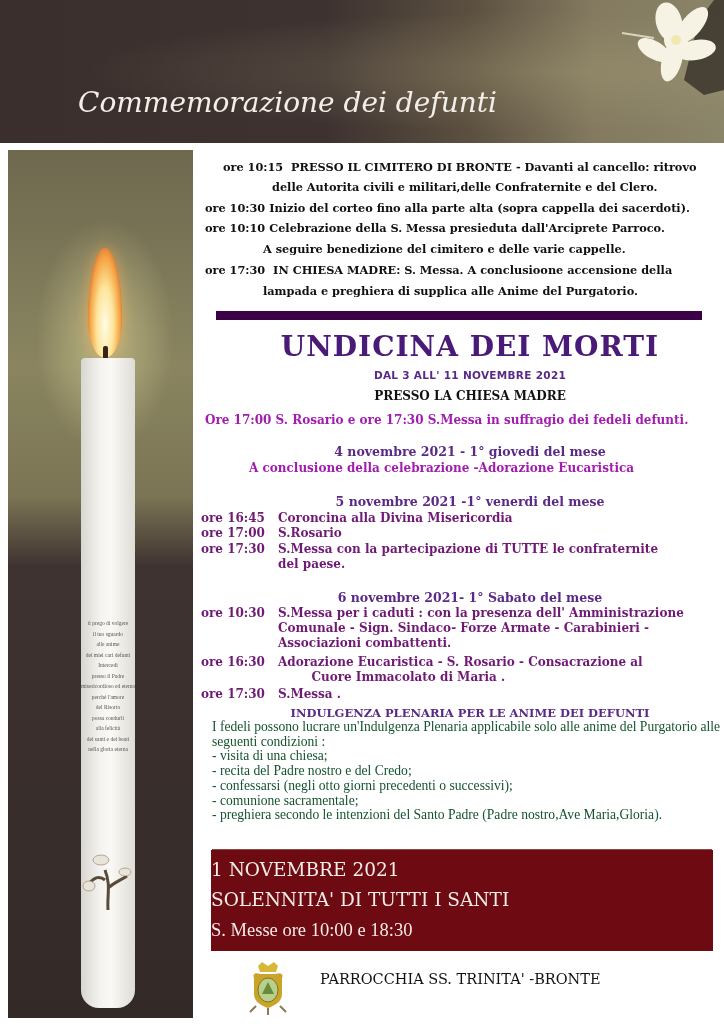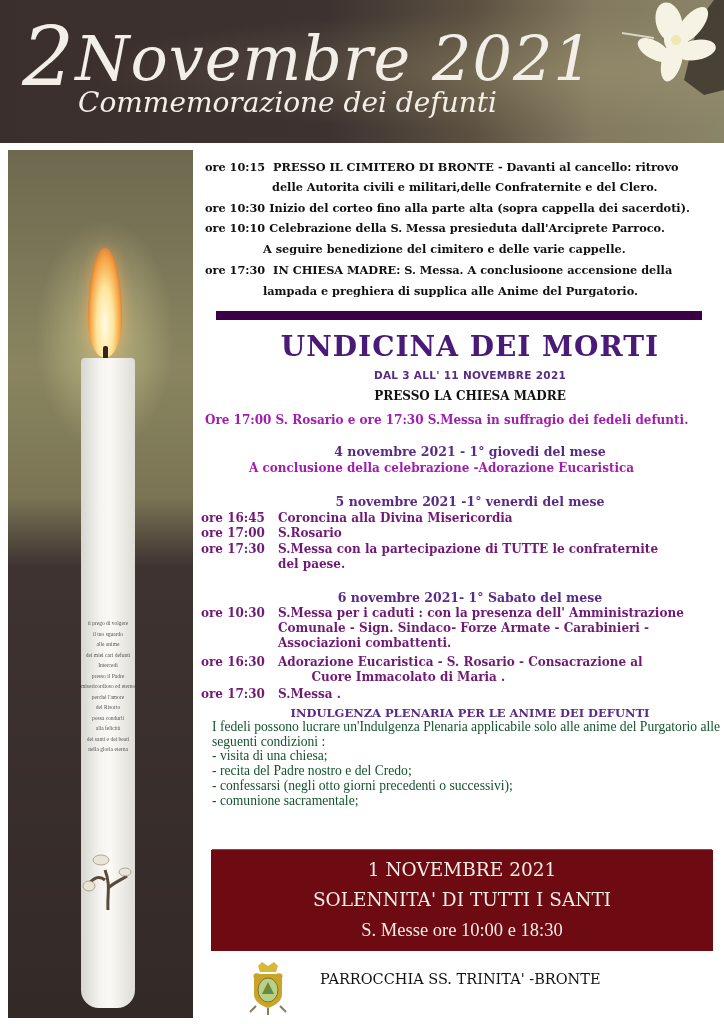--- a/index.html
+++ b/index.html
@@ -89,35 +89,34 @@
     position: absolute; left: 200px; top: 706px; width: 540px; text-align: center;
     font-family: "DejaVu Serif", serif; font-weight: bold; font-size: 11.5px; color: #5a2a86;
   }
   .indulg-body {
     position: absolute; left: 212px; top: 720px; width: 510px;
     font-family: "Liberation Serif", serif; font-size: 13.6px; line-height: 14.7px; color: #14532d; white-space: normal;
   }
   .indulg-rule { position: absolute; left: 212px; top: 849px; width: 500px; height: 1px; background: #8a4a4a; }
   .solennita {
     position: absolute; left: 211px; top: 850px; width: 502px; height: 101px; background: #6d0a12;
-    color: #f4ece6; text-align: center;
+    color: #f4ece6; text-align: left;
     font-family: "DejaVu Serif", serif; font-size: 18.5px; line-height: 30px; padding-top: 5px; box-sizing: border-box;
   }
   .solennita .l3 { font-family: Liberation Serif, serif; font-size: 18.5px; }
   .crest { position: absolute; left: 248px; top: 960px; width: 40px; height: 56px; }
   .parrocchia {
     position: absolute; left: 320px; top: 971px;
     font-family: "DejaVu Serif", serif; font-size: 14.5px; color: #111; white-space: nowrap;
   }
 </style>
 </head>
 <body>
 
 <div class="header">
-  <div class="title-main"><span class="big2">2</span><span>Novembre 2021</span></div>
   <div class="title-sub">Commemorazione dei defunti</div>
   <svg class="lily" viewBox="0 0 110 100">
     <path d="M85 20 L100 0 L110 0 L110 90 L90 95 L70 80 Z" fill="#2a2420" opacity="0.7"></path>
     <line x1="8" y1="33" x2="40" y2="38" stroke="#d8d4c0" stroke-width="2"></line>
     <g fill="#f7f3e4">
       <ellipse cx="55" cy="22" rx="13" ry="20" transform="rotate(-15 55 22)"></ellipse>
       <ellipse cx="78" cy="25" rx="10" ry="22" transform="rotate(40 78 25)"></ellipse>
       <ellipse cx="82" cy="50" rx="10" ry="20" transform="rotate(80 82 50)"></ellipse>
       <ellipse cx="58" cy="60" rx="10" ry="22" transform="rotate(15 58 60)"></ellipse>
       <ellipse cx="40" cy="50" rx="9" ry="18" transform="rotate(-60 40 50)"></ellipse>
@@ -148,21 +147,21 @@
     <div>nella gloria eterna</div>
   </div>
   <svg class="wax-art" viewBox="0 0 54 60">
     <path d="M27 60 C26 45 30 35 24 20 M24 30 C18 25 12 28 8 34 M27 38 C34 32 40 30 46 26" stroke="#5a4a3a" stroke-width="3" fill="none"></path>
     <ellipse cx="20" cy="10" rx="8" ry="5" fill="#e8e4d8" stroke="#8a7a6a" stroke-width="0.6"></ellipse>
     <ellipse cx="8" cy="36" rx="6" ry="5" fill="#e8e4d8" stroke="#8a7a6a" stroke-width="0.6"></ellipse>
     <ellipse cx="44" cy="22" rx="6" ry="4" fill="#e8e4d8" stroke="#8a7a6a" stroke-width="0.6"></ellipse>
   </svg>
 </div>
 
-<div class="abs sched1" style="left:205px;top:160px;"><span>ore 10:15</span>&nbsp;&nbsp;<span>PRESSO IL CIMITERO DI BRONTE - Davanti al cancello: ritrovo</span></div>
+<div class="abs sched1" style="left:223px;top:160px;"><span>ore 10:15</span>&nbsp;&nbsp;<span>PRESSO IL CIMITERO DI BRONTE - Davanti al cancello: ritrovo</span></div>
 <div class="abs sched1" style="left:272px;top:180px;"><span>delle Autorita civili e militari,delle Confraternite  e del Clero.</span></div>
 <div class="abs sched1" style="left:205px;top:201px;"><span>ore 10:30</span> <span>Inizio del corteo fino alla parte alta (sopra cappella dei sacerdoti).</span></div>
 <div class="abs sched1" style="left:205px;top:221px;"><span>ore 10:10</span> <span>Celebrazione della S. Messa presieduta dall'Arciprete Parroco.</span></div>
 <div class="abs sched1" style="left:263px;top:242px;"><span>A seguire benedizione del cimitero e delle varie cappelle.</span></div>
 <div class="abs sched1" style="left:205px;top:263px;"><span>ore  17:30</span>&nbsp;&nbsp;<span>IN CHIESA MADRE:  S. Messa. A conclusioone  accensione della</span></div>
 <div class="abs sched1" style="left:263px;top:284px;"><span>lampada e preghiera di supplica alle Anime del Purgatorio.</span></div>
 
 <div class="purple-bar"></div>
 
 <div class="undicina">UNDICINA DEI MORTI</div>
@@ -187,20 +186,21 @@
 <div class="abs sched2" style="left:278px;top:670px;white-space:pre;"><span>        Cuore Immacolato di Maria .</span></div>
 <div class="abs sched2" style="left:201px;top:687px;"><span class="time">ore 17:30</span><span>S.Messa .</span></div>
 
 <div class="indulg-title">INDULGENZA PLENARIA PER LE ANIME DEI DEFUNTI</div>
 <div class="indulg-body">
   <div>I fedeli possono lucrare un'Indulgenza Plenaria applicabile solo alle anime del Purgatorio alle seguenti condizioni :</div>
   <div>-  visita di una chiesa;</div>
   <div>-  recita del Padre nostro e del Credo;</div>
   <div>-  confessarsi (negli otto giorni precedenti o successivi);</div>
   <div>-  comunione sacramentale;</div>
+  <div>-  preghiera secondo le intenzioni del Santo Padre (Padre nostro,Ave Maria,Gloria).</div>
 </div>
 <div class="indulg-rule"></div>
 
 <div class="solennita">
   <div>1 NOVEMBRE 2021</div>
   <div>SOLENNITA' DI TUTTI I SANTI</div>
   <div class="l3">S. Messe  ore 10:00 e 18:30</div>
 </div>
 
 <svg class="crest" viewBox="0 0 40 56">

